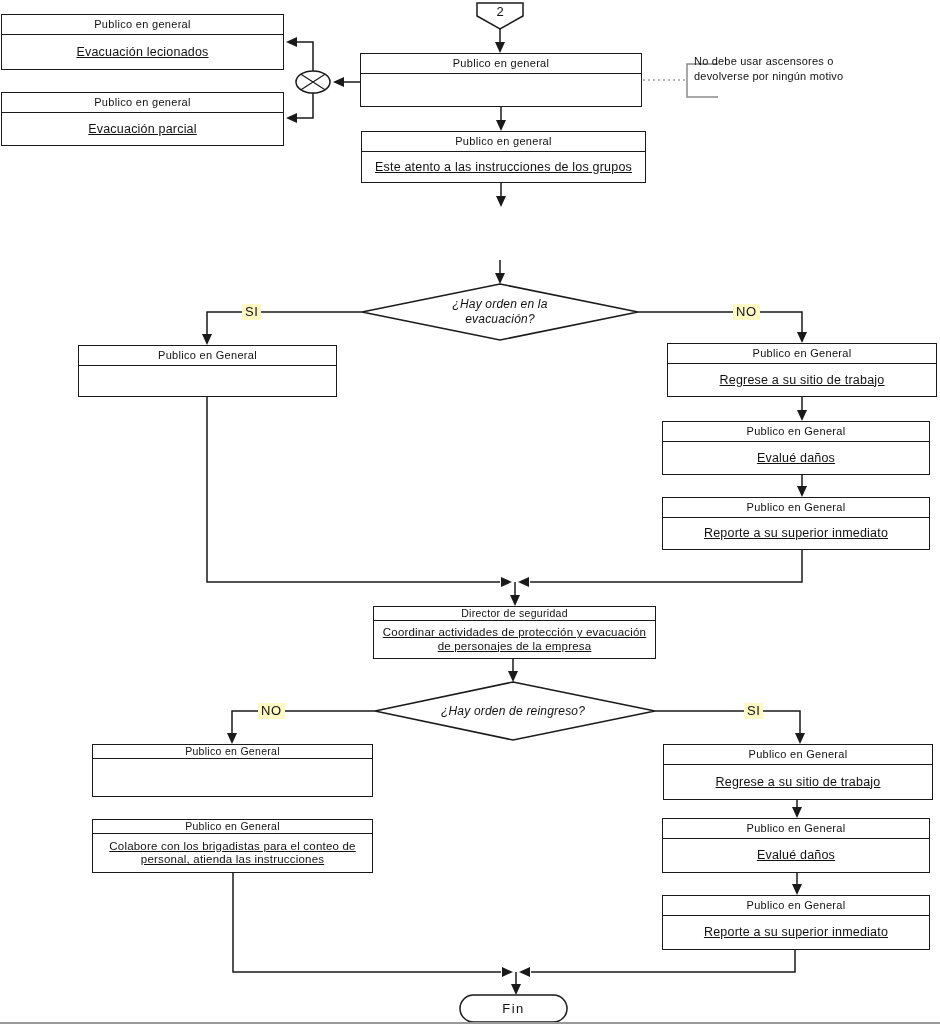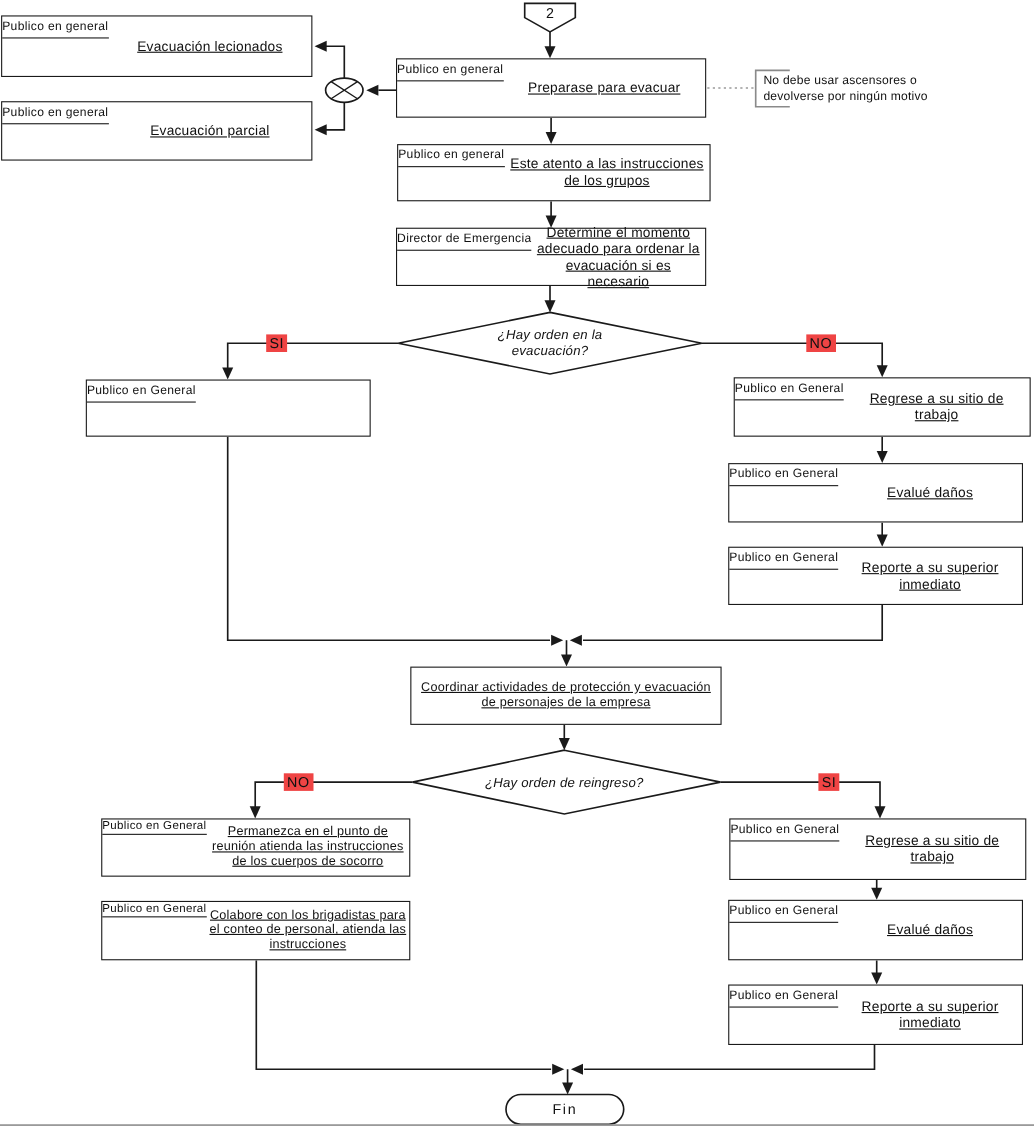--- a/index.html
+++ b/index.html
@@ -4,46 +4,46 @@
 <style>
   html,body{margin:0;padding:0;background:#fff;}
   .canvas{
     position:relative;width:940px;height:1024px;background:#ffffff;
     font-family:"Liberation Sans","DejaVu Sans",sans-serif;color:#111;
     overflow:hidden;
   }
   svg.wires{position:absolute;left:0;top:0;width:940px;height:1024px;}
   .node{
     position:absolute;background:#fff;border:1.5px solid #1a1a1a;
-    box-sizing:border-box;display:flex;flex-direction:row;
+    box-sizing:border-box;display:flex;flex-direction:column;
   }
   .node .hdr{
     border-bottom:1.5px solid #1a1a1a;height:19px;line-height:19px;
     font-size:11px;text-align:center;letter-spacing:.3px;white-space:nowrap;overflow:hidden;
   }
   .node .bod{
     flex:1;display:flex;align-items:center;justify-content:center;
     text-align:center;font-size:12.5px;line-height:15px;letter-spacing:.2px;padding:1px 4px;text-decoration:underline;
   }
   .node.compact .hdr{height:13px;line-height:13px;font-size:10.5px;}
   .node.compact .bod{font-size:11.5px;line-height:13.5px;padding:1px 2px;}
   .dlabel{
     position:absolute;text-align:center;font-size:12px;line-height:15px;letter-spacing:.2px;font-style:italic;
   }
   .elabel{
-    position:absolute;background:#ef4444;font-size:13px;line-height:16px;
+    position:absolute;background:#fef9c3;font-size:13px;line-height:16px;
     padding:0 3px;letter-spacing:.5px;
   }
   .pentlabel{position:absolute;left:477px;top:4px;width:46px;text-align:center;font-size:13px;}
   .finlabel{
     position:absolute;left:460px;top:995px;width:107px;height:14px;line-height:27px;
     text-align:center;font-size:13px;letter-spacing:1.5px;
   }
   .annot{
-    position:absolute;left:694px;top:66px;width:182px;
+    position:absolute;left:694px;top:54px;width:182px;
     font-size:11px;line-height:15px;letter-spacing:.2px;
   }
   .bottom-edge{position:absolute;left:0;top:1022px;width:940px;height:2px;background:#9a9a9a;}
 </style>
 </head>
 <body>
 
 <div class="canvas">
 
   <svg class="wires" viewBox="0 0 940 1024">
@@ -126,51 +126,46 @@
   <div class="node" style="left:1px;top:14px;width:283px;height:56px">
     <div class="hdr">Publico en general</div>
     <div class="bod">Evacuación lecionados</div>
   </div>
   <div class="node" style="left:1px;top:92px;width:283px;height:54px">
     <div class="hdr">Publico en general</div>
     <div class="bod">Evacuación parcial</div>
   </div>
   <div class="node" style="left:360px;top:53px;width:282px;height:54px">
     <div class="hdr">Publico en general</div>
-    <div class="bod">Preparase para evacuar</div>
   </div>
   <div class="node" style="left:361px;top:131px;width:285px;height:52px">
     <div class="hdr">Publico en general</div>
     <div class="bod">Este atento a las instrucciones de los grupos</div>
-  </div>
-  <div class="node" style="left:360px;top:207px;width:282px;height:53px">
-    <div class="hdr">Director de Emergencia</div>
-    <div class="bod">Determine el momento adecuado para ordenar la evacuación si es necesario</div>
   </div>
   <div class="node" style="left:78px;top:345px;width:259px;height:52px">
     <div class="hdr">Publico en General</div>
   </div>
   <div class="node" style="left:667px;top:343px;width:270px;height:54px">
     <div class="hdr">Publico en General</div>
     <div class="bod">Regrese a su sitio de trabajo</div>
   </div>
   <div class="node" style="left:662px;top:421px;width:268px;height:54px">
     <div class="hdr">Publico en General</div>
     <div class="bod">Evalué daños</div>
   </div>
   <div class="node" style="left:662px;top:497px;width:268px;height:53px">
     <div class="hdr">Publico en General</div>
     <div class="bod">Reporte a su superior inmediato</div>
   </div>
   <div class="node compact" style="left:373px;top:606px;width:283px;height:53px">
+    <div class="hdr">Director de seguridad</div>
     <div class="bod">Coordinar actividades de protección y evacuación de personajes de la empresa</div>
   </div>
   <div class="node compact" style="left:92px;top:744px;width:281px;height:53px">
     <div class="hdr">Publico en General</div>
-    <div class="bod">Permanezca en el punto de reunión atienda las instrucciones de los cuerpos de socorro</div>
   </div>
   <div class="node compact" style="left:92px;top:819px;width:281px;height:54px">
     <div class="hdr">Publico en General</div>
     <div class="bod">Colabore con los brigadistas para el conteo de personal, atienda las instrucciones</div>
   </div>
   <div class="node" style="left:663px;top:744px;width:270px;height:56px">
     <div class="hdr">Publico en General</div>
     <div class="bod">Regrese a su sitio de trabajo</div>
   </div>
   <div class="node" style="left:662px;top:818px;width:268px;height:55px">

